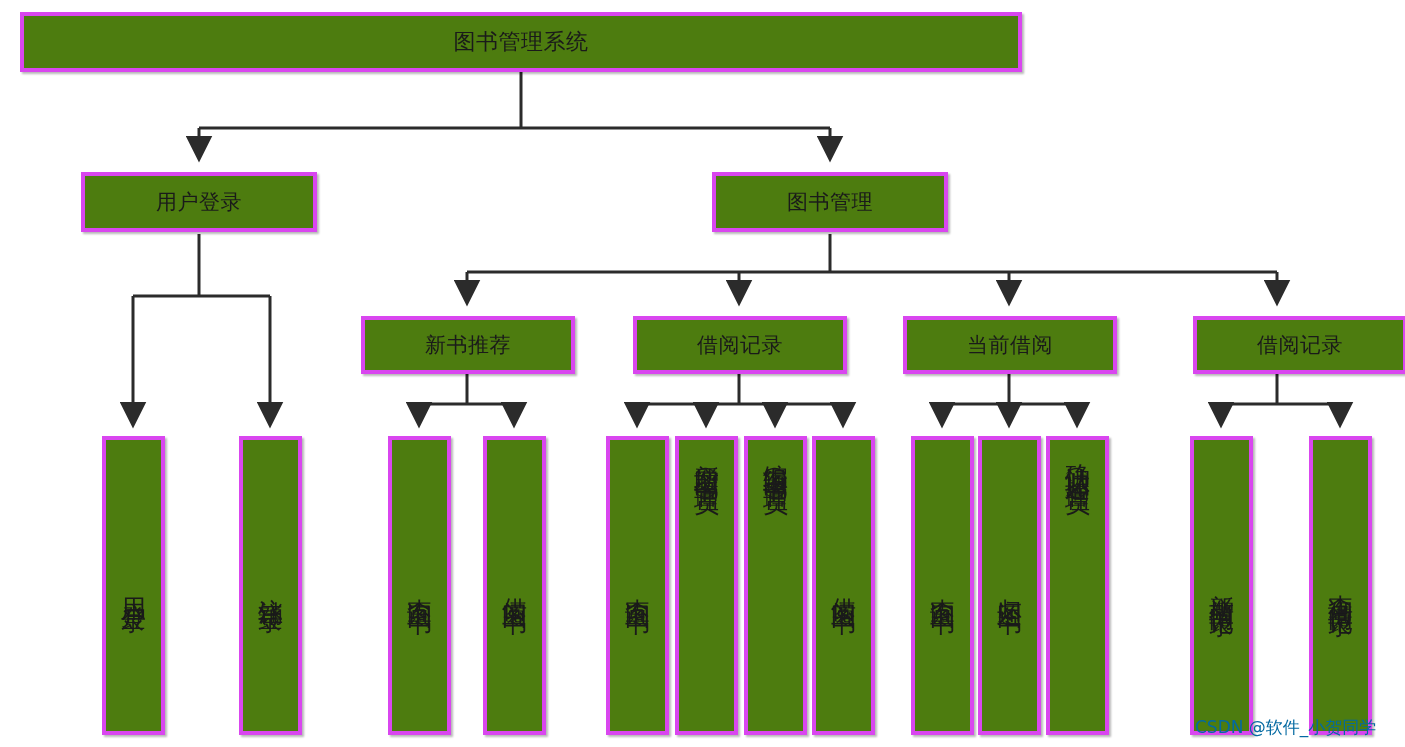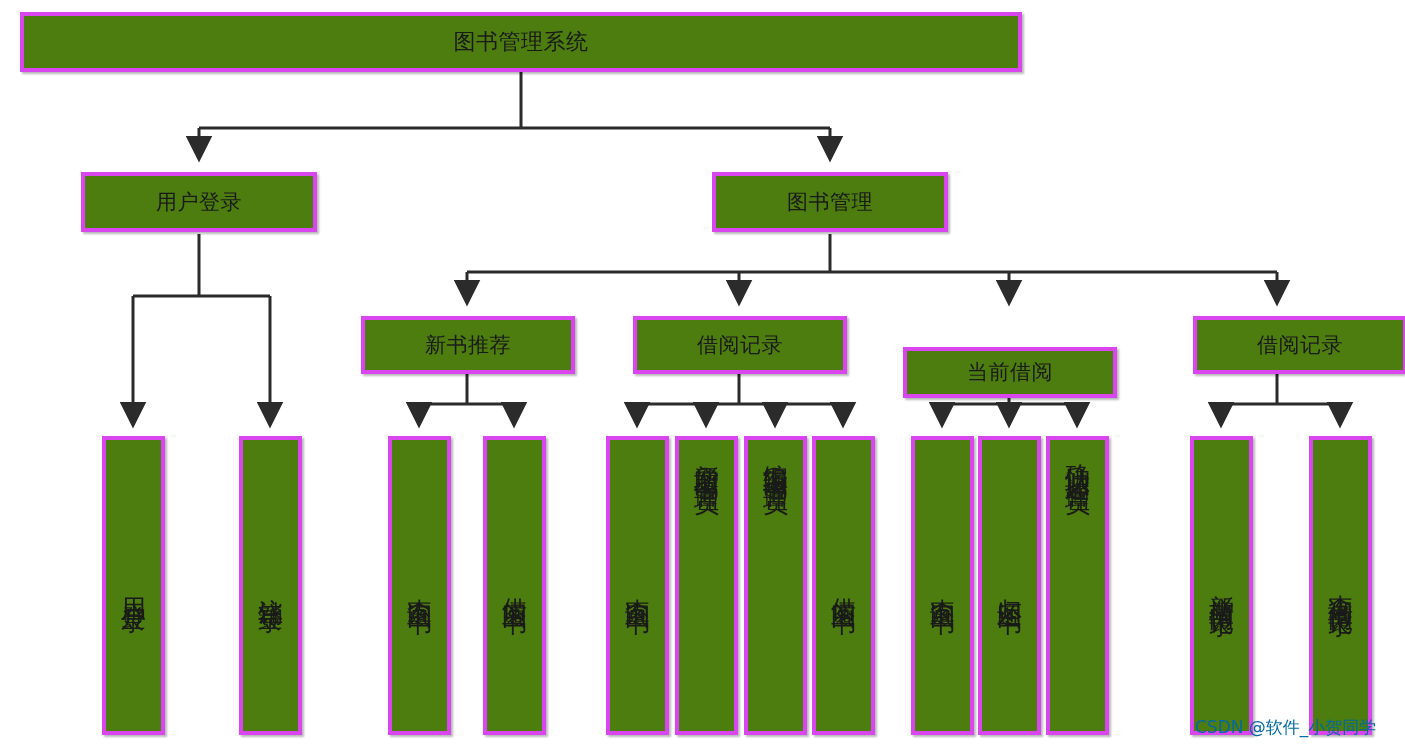--- a/index.html
+++ b/index.html
@@ -148,21 +148,21 @@
   </div>
 
   <div class="node horiz" style="left:712px; top:172px; width:236px; height:60px;">
     <span class="node-label">图书管理</span>
   </div>
 
   <div class="node horiz" style="left:633px; top:316px; width:214px; height:58px;">
     <span class="node-label">借阅记录</span>
   </div>
 
-  <div class="node horiz" style="left:903px; top:316px; width:214px; height:51px;margin-top:31px;">
+  <div class="node horiz" style="left:903px; top:316px; width:214px; height:58px;">
     <span class="node-label">当前借阅</span>
   </div>
 
   <div class="node horiz" style="left:1171px; top:316px; width:214px; height:58px;margin-left:22px;">
     <span class="node-label">借阅记录</span>
   </div>
 
   <div class="node vert mid" style="left:102px; top:436px; width:63px; height:299px;">
     <span class="node-label">用户登录</span>
   </div>

